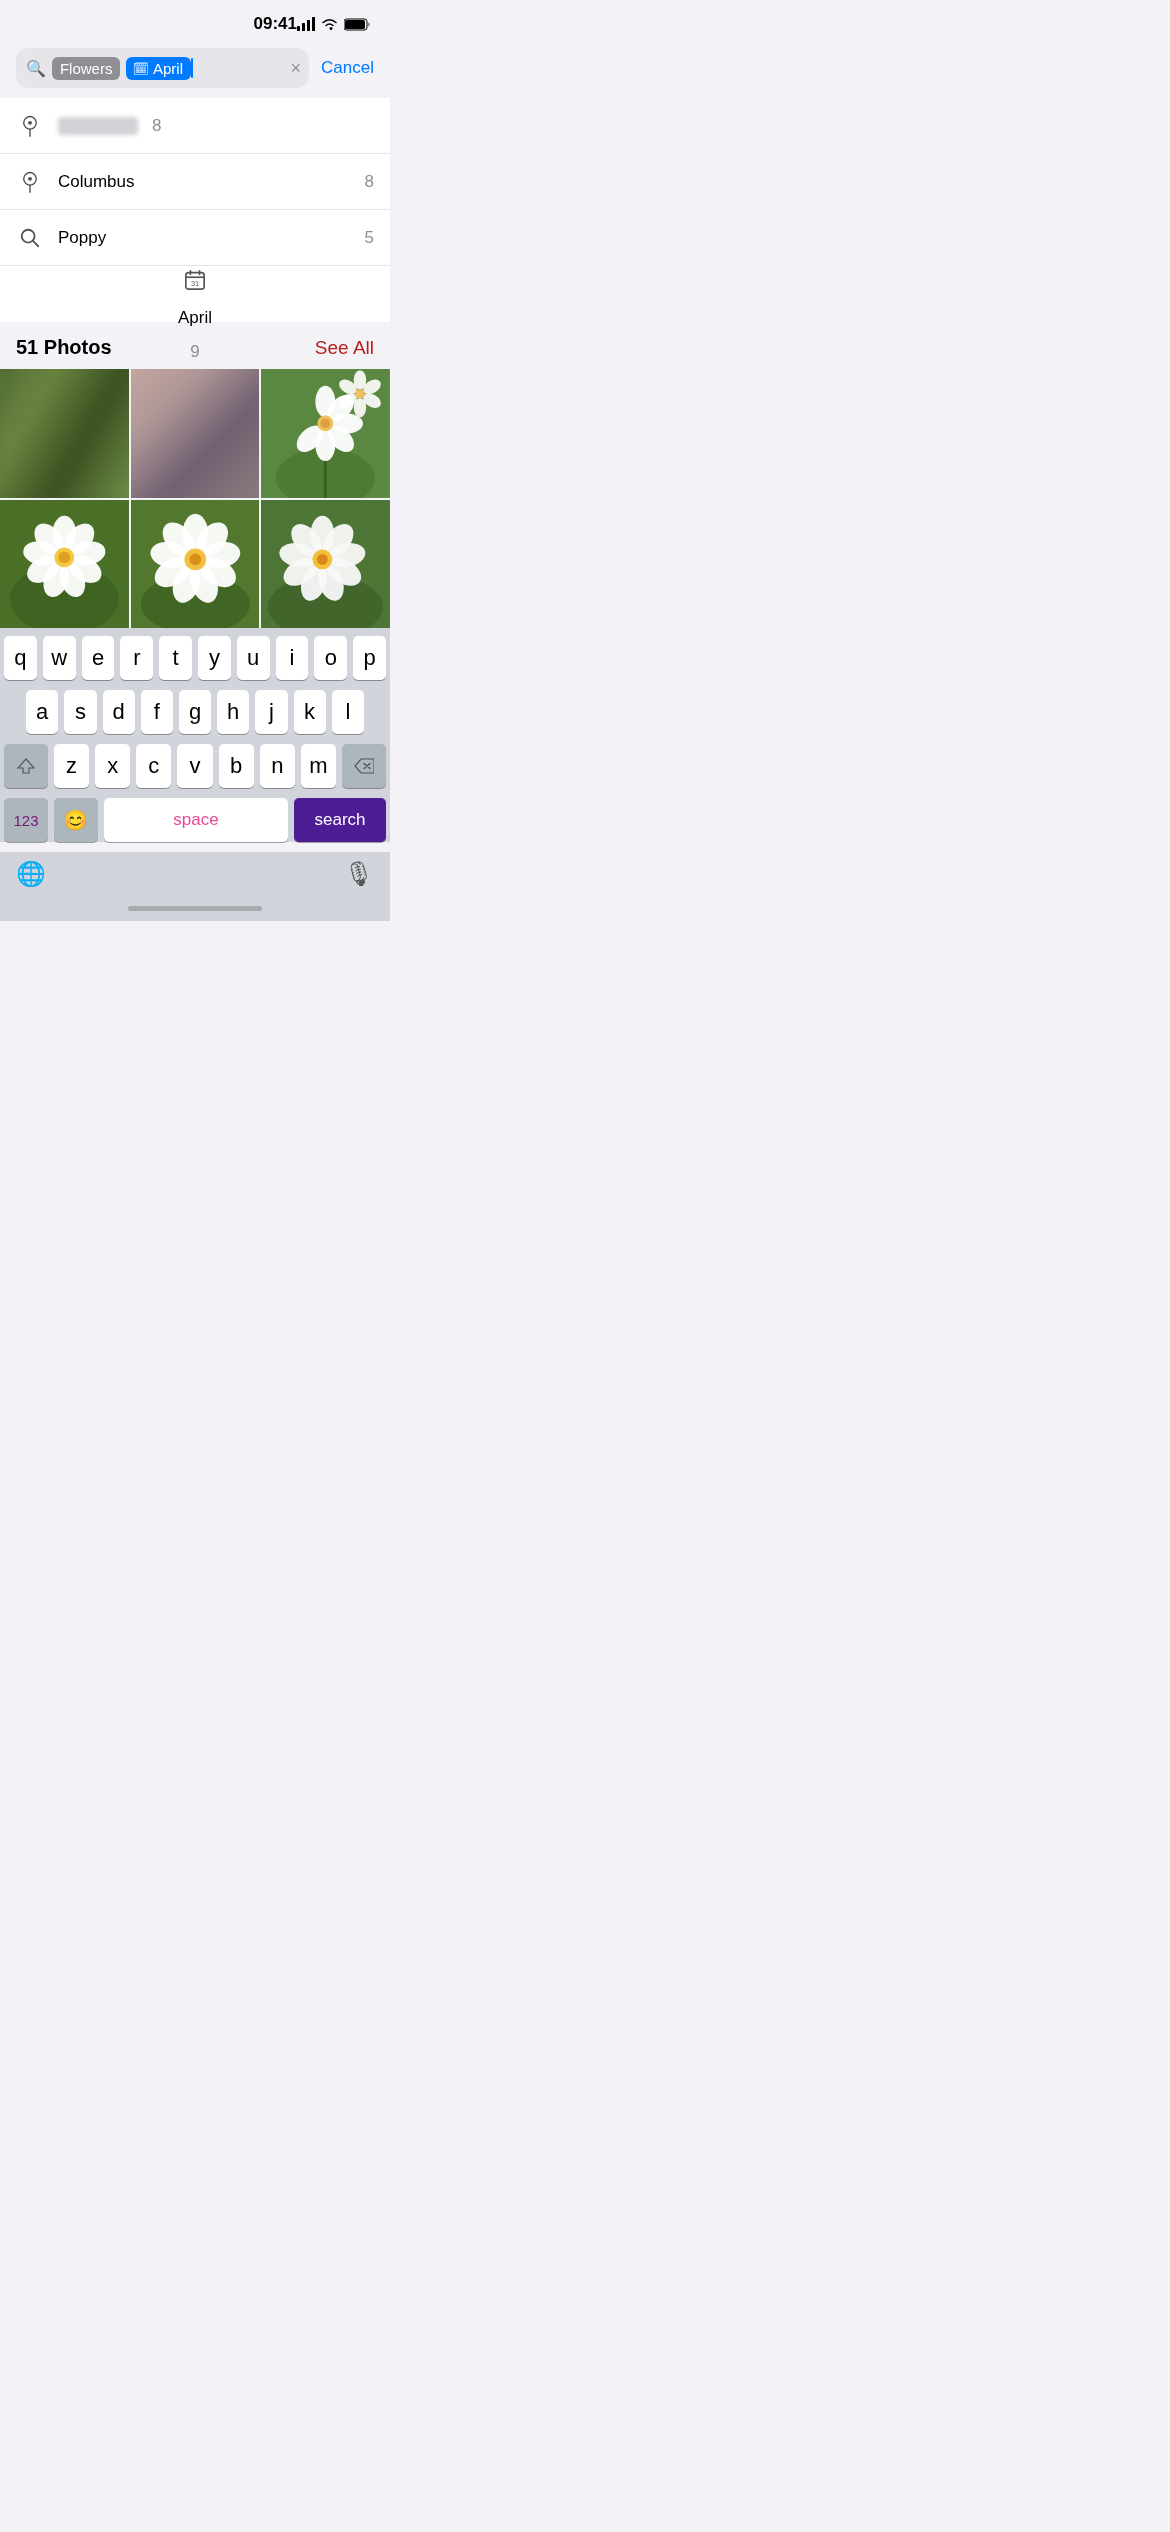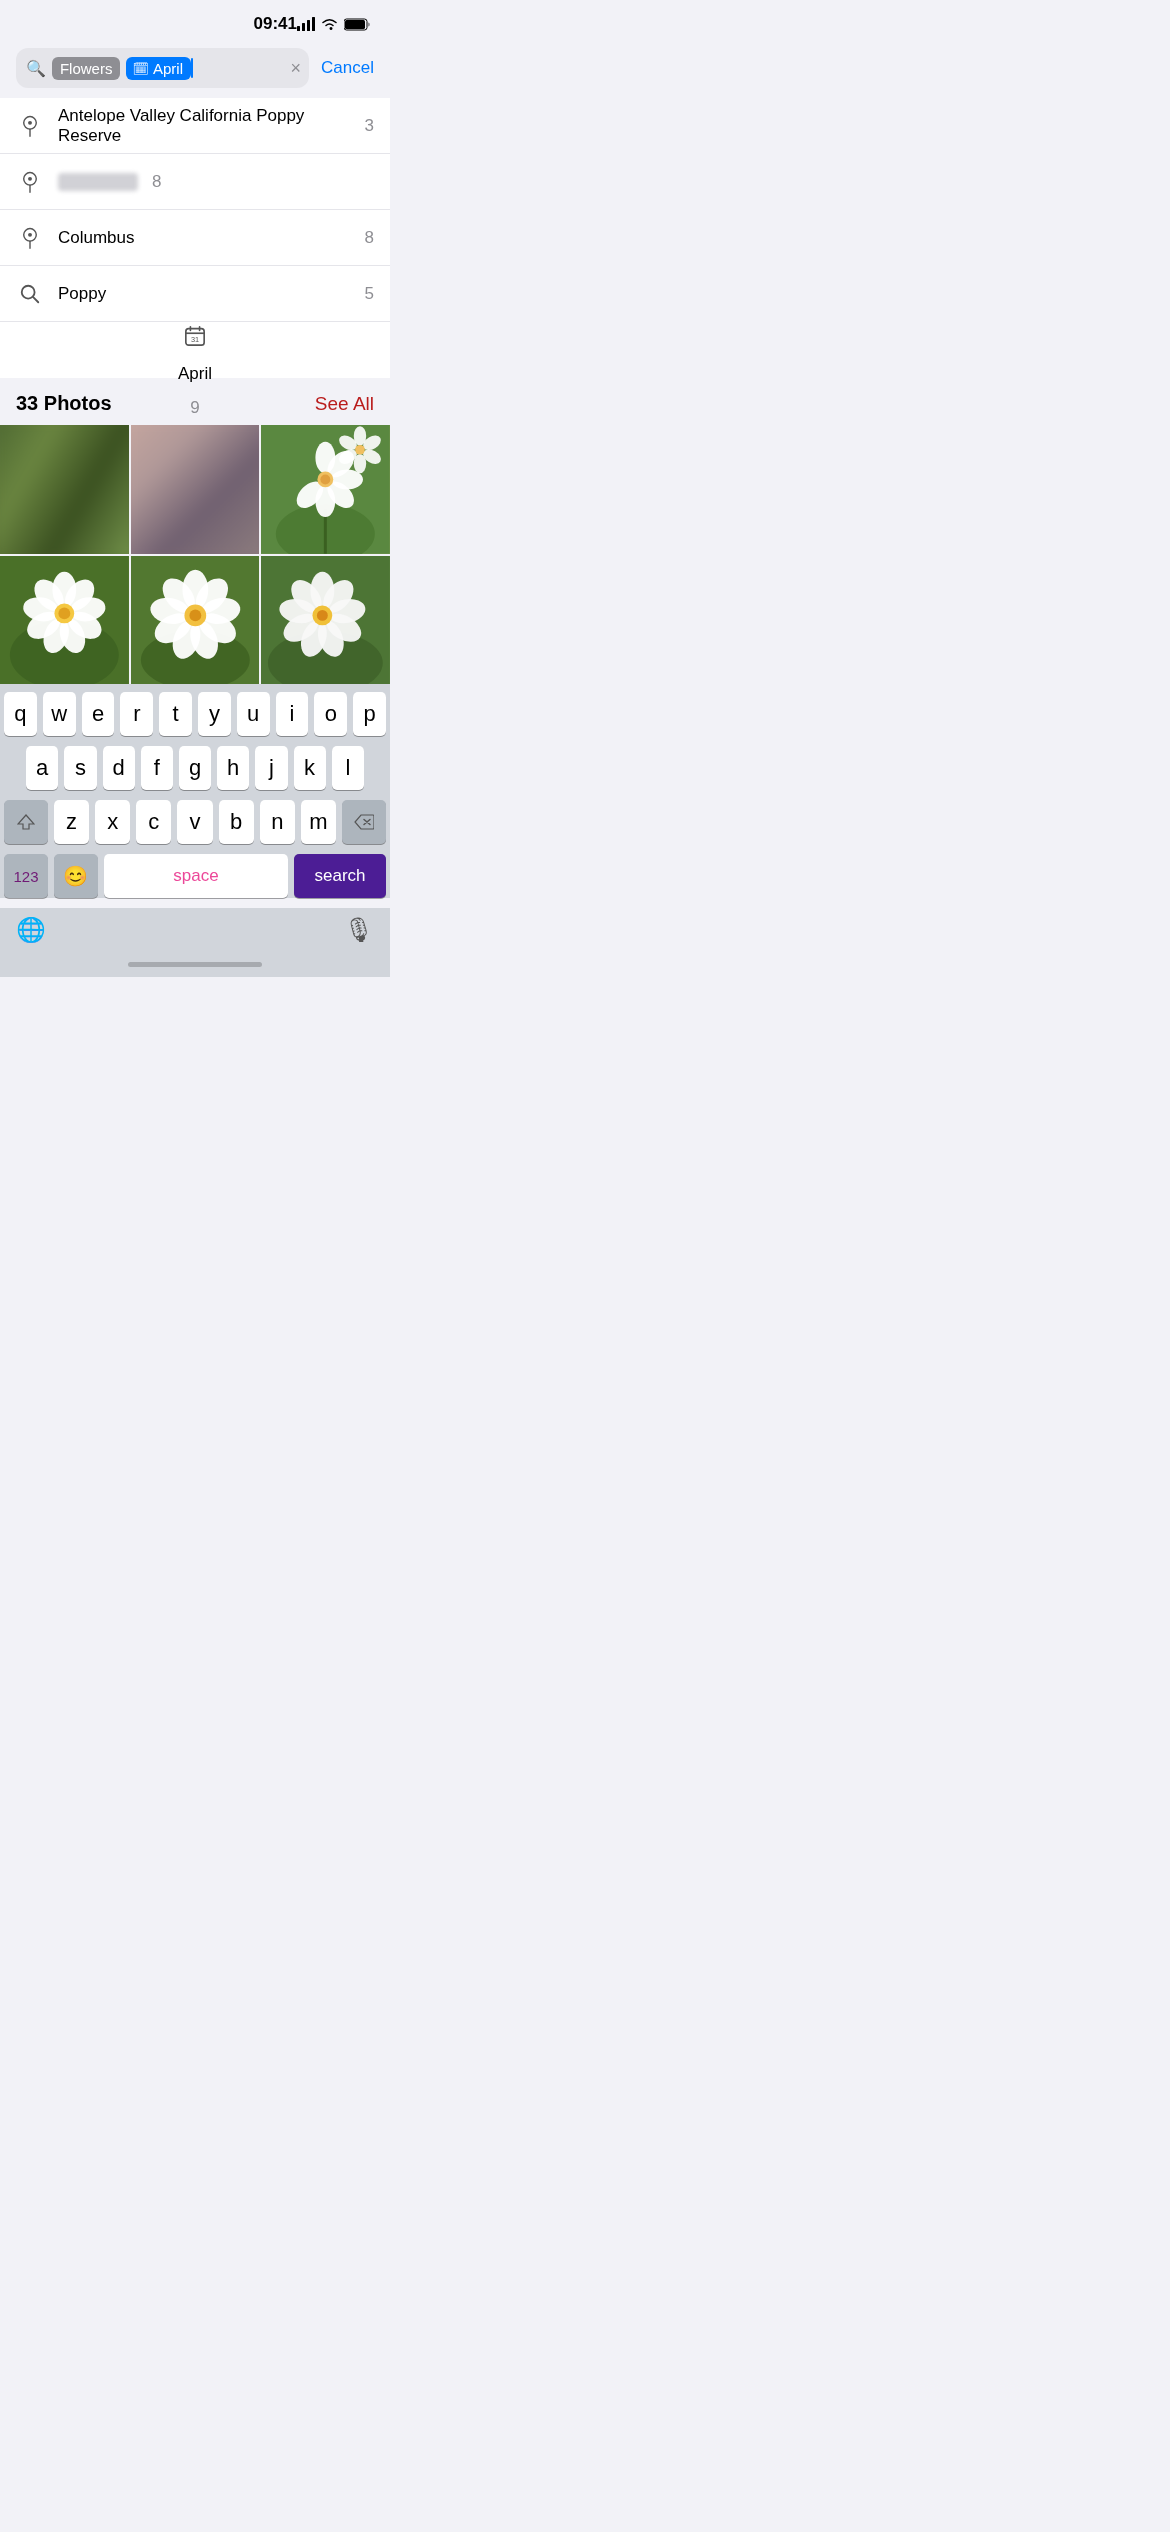--- a/index.html
+++ b/index.html
@@ -325,31 +325,20 @@
       <span>April</span>
       <span class="token-cursor"></span>
     </span>
     <span class="search-clear">×</span>
   </div>
   <span class="cancel-btn">Cancel</span>
 </div>
 
 <div class="suggestions">
 
-  <div class="suggestion-item">
-    <div class="suggestion-icon pin-icon">
-      <svg viewBox="0 0 24 28" fill="none">
-        <circle cx="12" cy="10" r="8" stroke="#555" stroke-width="1.8"></circle>
-        <path d="M12 18 L12 27" stroke="#555" stroke-width="1.8" stroke-linecap="round"></path>
-        <circle cx="12" cy="10" r="2.5" fill="#555"></circle>
-      </svg>
-    </div>
-    <span class="suggestion-text">Antelope Valley California Poppy Reserve</span>
-    <span class="suggestion-count">3</span>
-  </div>
 
   <div class="suggestion-item">
     <div class="suggestion-icon pin-icon">
       <svg viewBox="0 0 24 28" fill="none">
         <circle cx="12" cy="10" r="8" stroke="#555" stroke-width="1.8"></circle>
         <path d="M12 18 L12 27" stroke="#555" stroke-width="1.8" stroke-linecap="round"></path>
         <circle cx="12" cy="10" r="2.5" fill="#555"></circle>
       </svg>
     </div>
     <div class="suggestion-blurred"></div>
@@ -388,21 +377,21 @@
         <text x="12" y="19" text-anchor="middle" font-size="8" fill="#555" font-family="Helvetica">31</text>
       </svg>
     </div>
     <span class="suggestion-text">April</span>
     <span class="suggestion-count">9</span>
   </div>
 
 </div>
 
 <div class="section-header">
-  <span class="section-title">33 Photos</span>
+  <span class="section-title">51 Photos</span>
   <span class="section-see-all">See All</span>
 </div>
 
 <div class="photo-grid">
   <div class="photo-cell photo-1">
     <div style="width:100%;height:100%;background:linear-gradient(120deg,#4a6530 0%,#6a8540 30%,#3a5020 60%,#7a9a50 100%);filter:blur(6px);transform:scale(1.15);"></div>
   </div>
   <div class="photo-cell photo-2">
     <div style="width:100%;height:100%;background:linear-gradient(135deg,#c8a8a0 0%,#b09898 30%,#706070 60%,#908080 100%);filter:blur(6px);transform:scale(1.15);"></div>
   </div>

